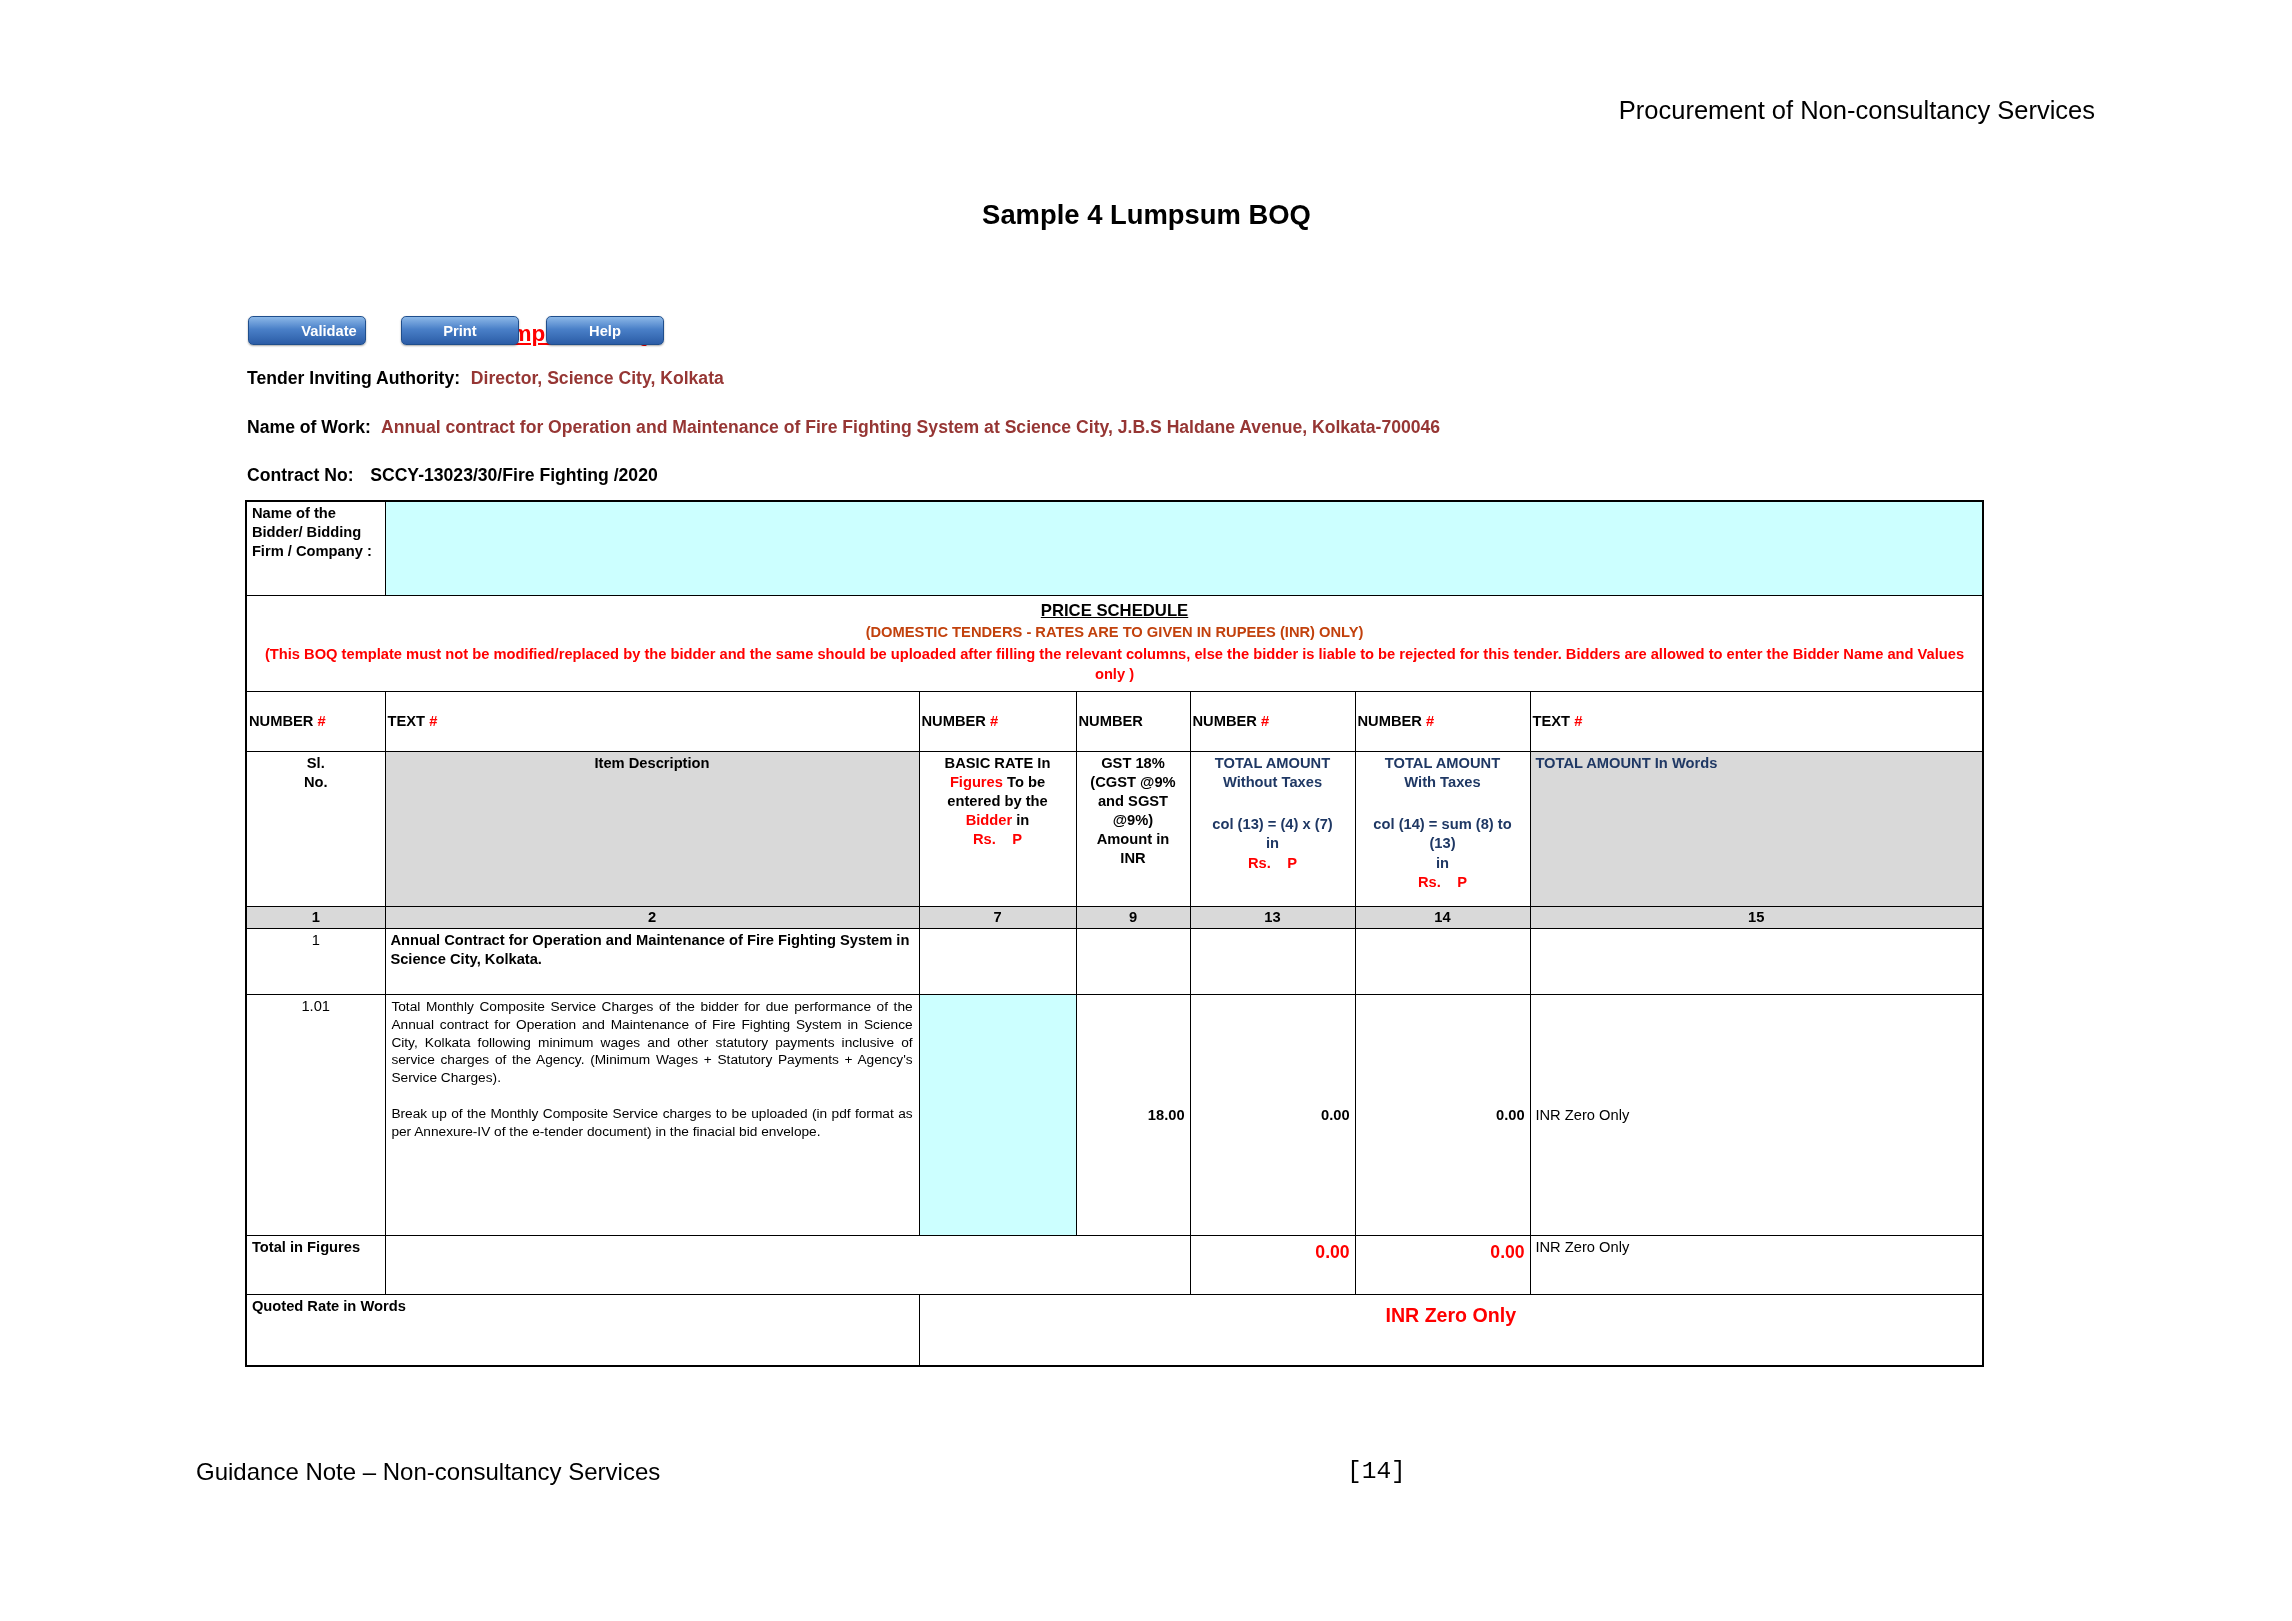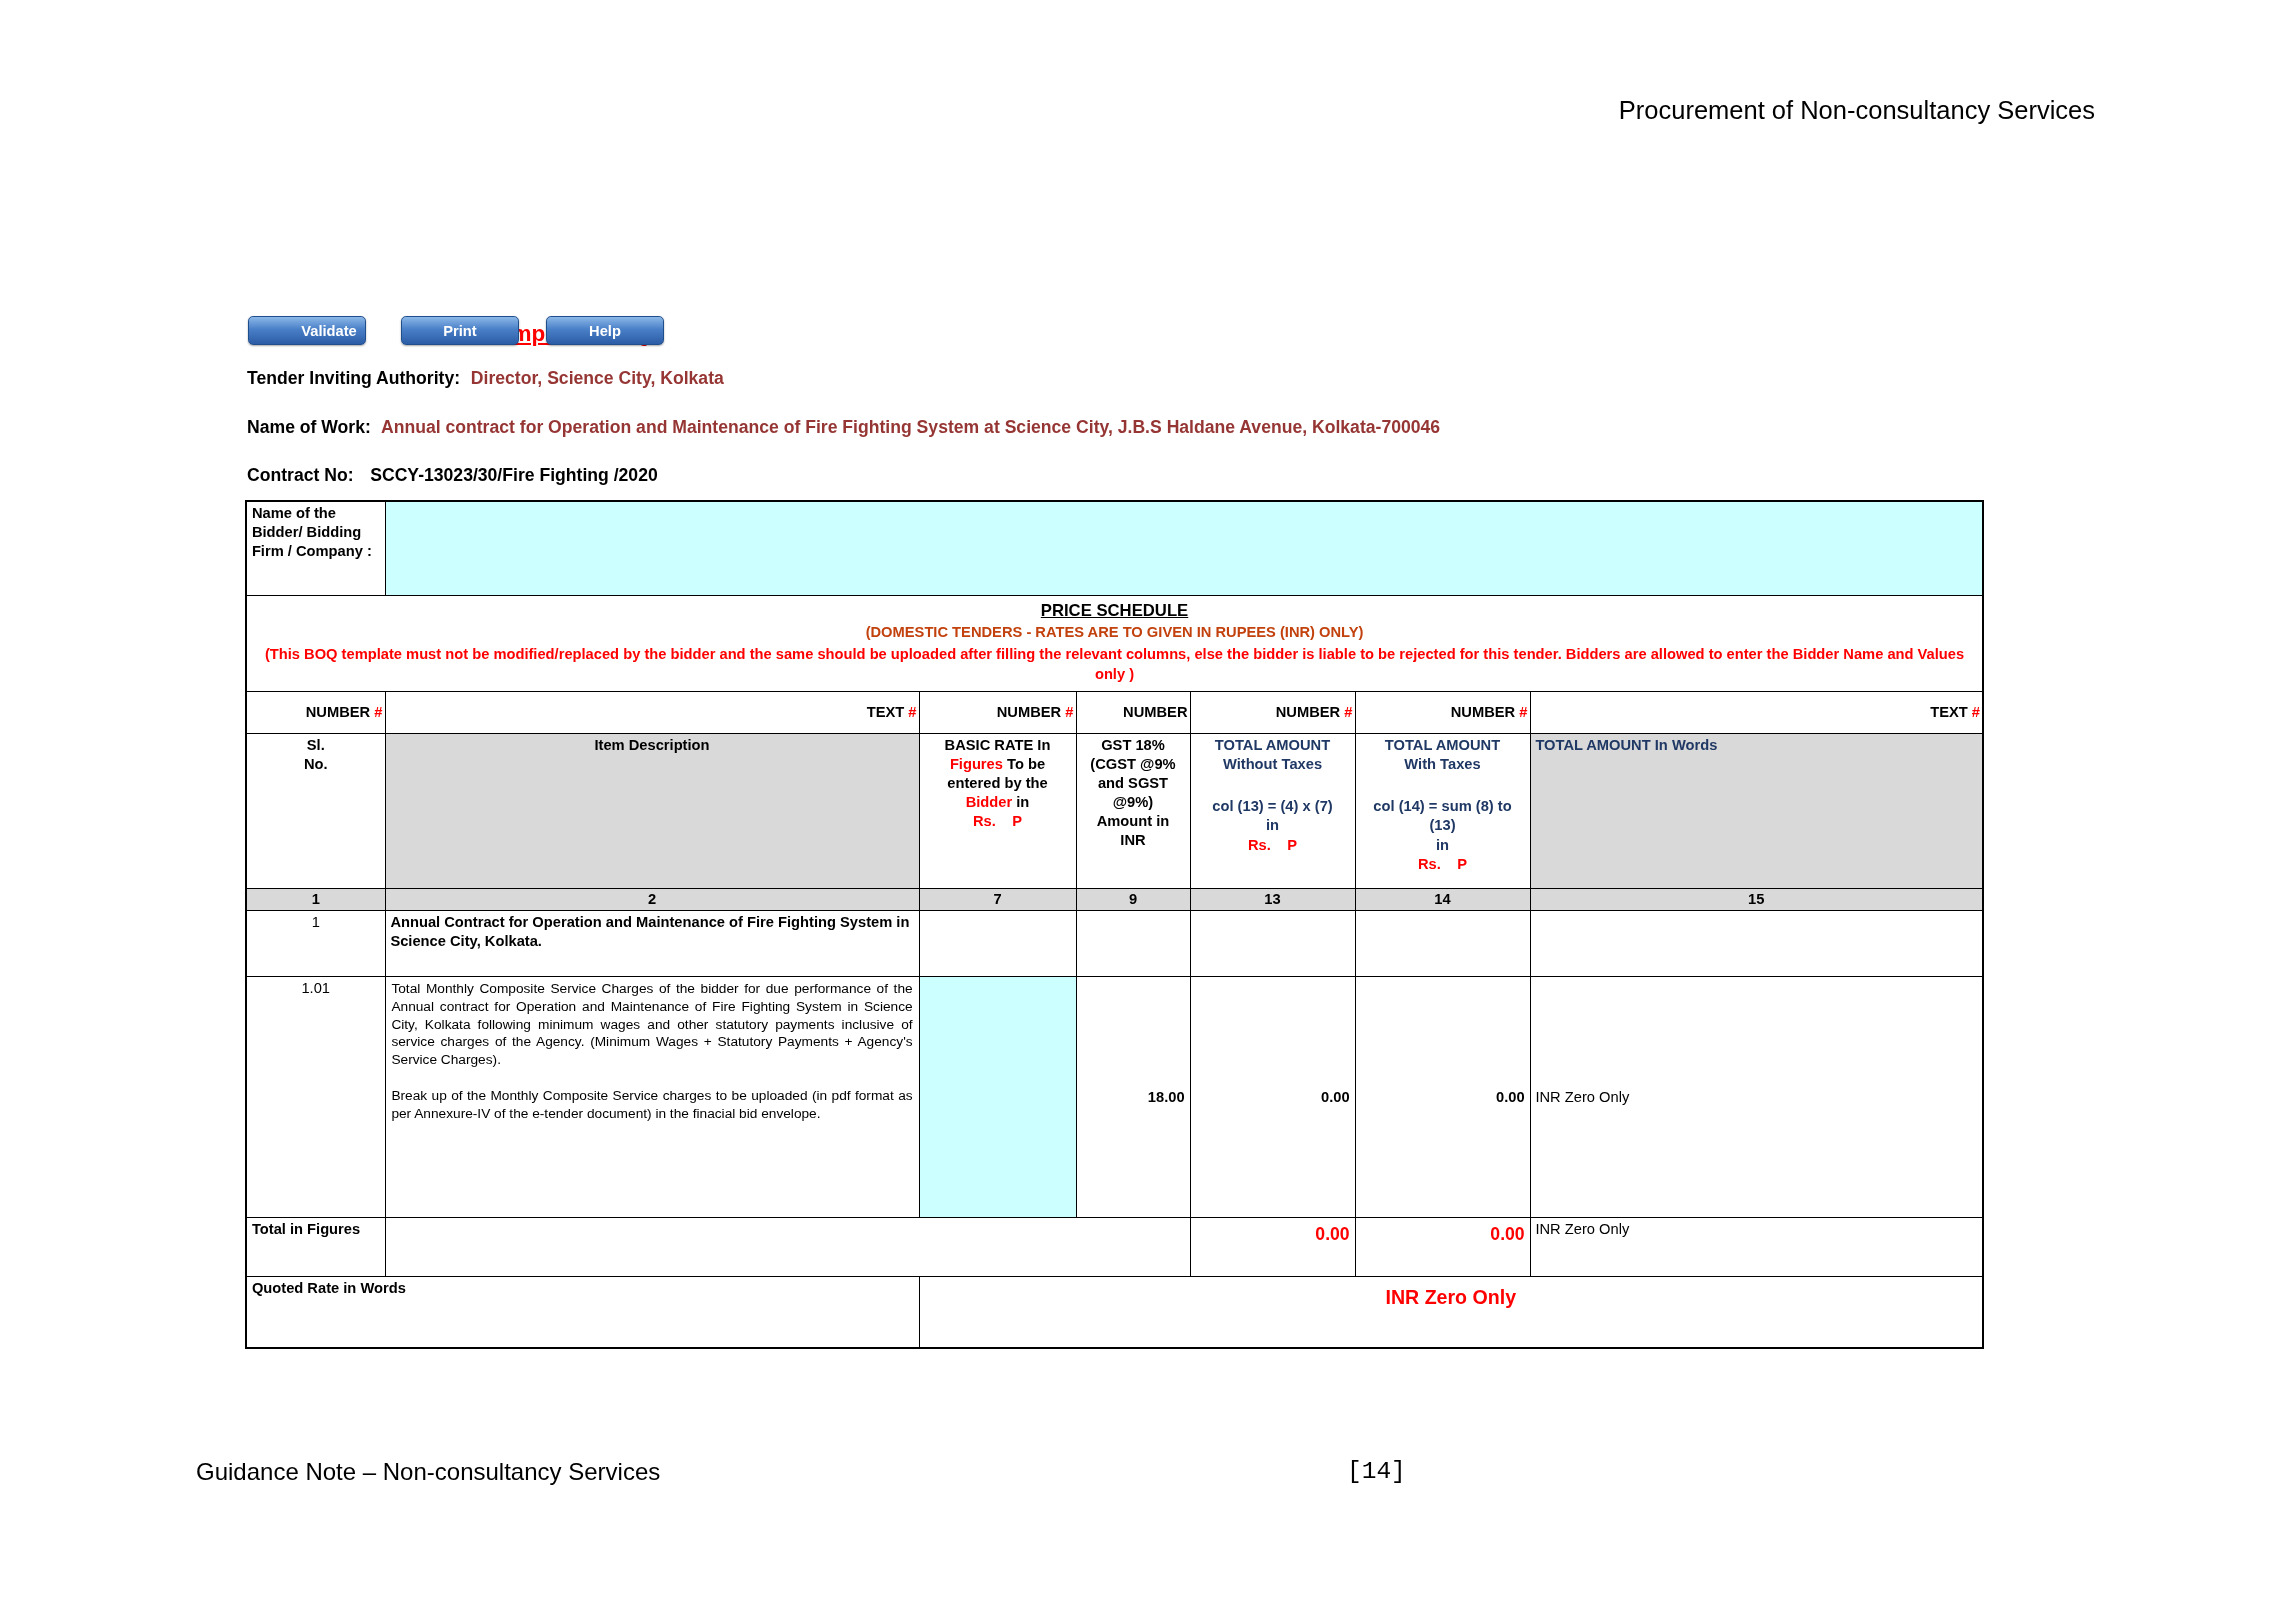--- a/index.html
+++ b/index.html
@@ -45,21 +45,21 @@
 
   tr.r-bidder { height:94px; } tr.r-ps { height:96px; } tr.r-types { height:27.4px; }
   tr.r-heads { height:155px; } tr.r-nums { height:22.5px; } tr.r-item1 { height:66px; }
   tr.r-item101 { height:241px; } tr.r-totals { height:59px; } tr.r-quoted { height:71px; }
 
   .ps-title { font-weight:bold; text-decoration:underline; font-size:16.7px; margin-top:2px; }
   .ps-sub { color:#c2410c; font-weight:bold; font-size:14.7px; margin-top:2px; }
   .ps-note { color:#ff0000; font-weight:bold; font-size:14.7px; margin-top:2.9px;
              line-height:1.35; padding:0 7.8px; }
 
-  tr.r-types td { font-weight:bold; text-align:right; padding:11px 2px; }
+  tr.r-types td { font-weight:bold; text-align:left; padding:20px 2px; }
   tr.r-heads td { font-weight:bold; }
   .hd-gap { margin-top:23.5px; }
   tr.r-nums td { background:#D9D9D9; font-weight:bold; text-align:center; padding:1px 2px; }
 
   .desc1 { font-weight:bold; }
   .desc101 { font-size:13.7px; line-height:1.28; text-align:justify; padding:2.9px 5.9px !important; }
   .numval { font-weight:bold; }
 
   tr.r-totals td.totval { color:#ff0000; font-weight:bold; font-size:17.6px; padding-top:4.9px; }
   .quoted-val { text-align:center; padding-top:7.8px !important; }
@@ -67,20 +67,21 @@
 
   .footer-left { position:absolute; left:196px; top:1458px; font-size:24px; }
   .footer-page { position:absolute; left:1347px; top:1458px; font-size:24.5px;font-family:Liberation Mono, monospace; }
 </style>
 </head>
 <body>
 
 <div class="page">
 
   <div class="hdr-right">Procurement of Non-consultancy Services</div>
+  <div class="doc-title">Sample 4 Lumpsum BOQ</div>
 
   <div class="toolbar">
     <span class="boq-link">Lumpsum BOQ</span>
     <button class="xlbtn btn-validate">Validate</button>
     <button class="xlbtn btn-print">Print</button>
     <button class="xlbtn btn-help">Help</button>
   </div>
 
   <div class="meta m1">
     <span>Tender Inviting Authority:</span><span class="mgap"></span>

